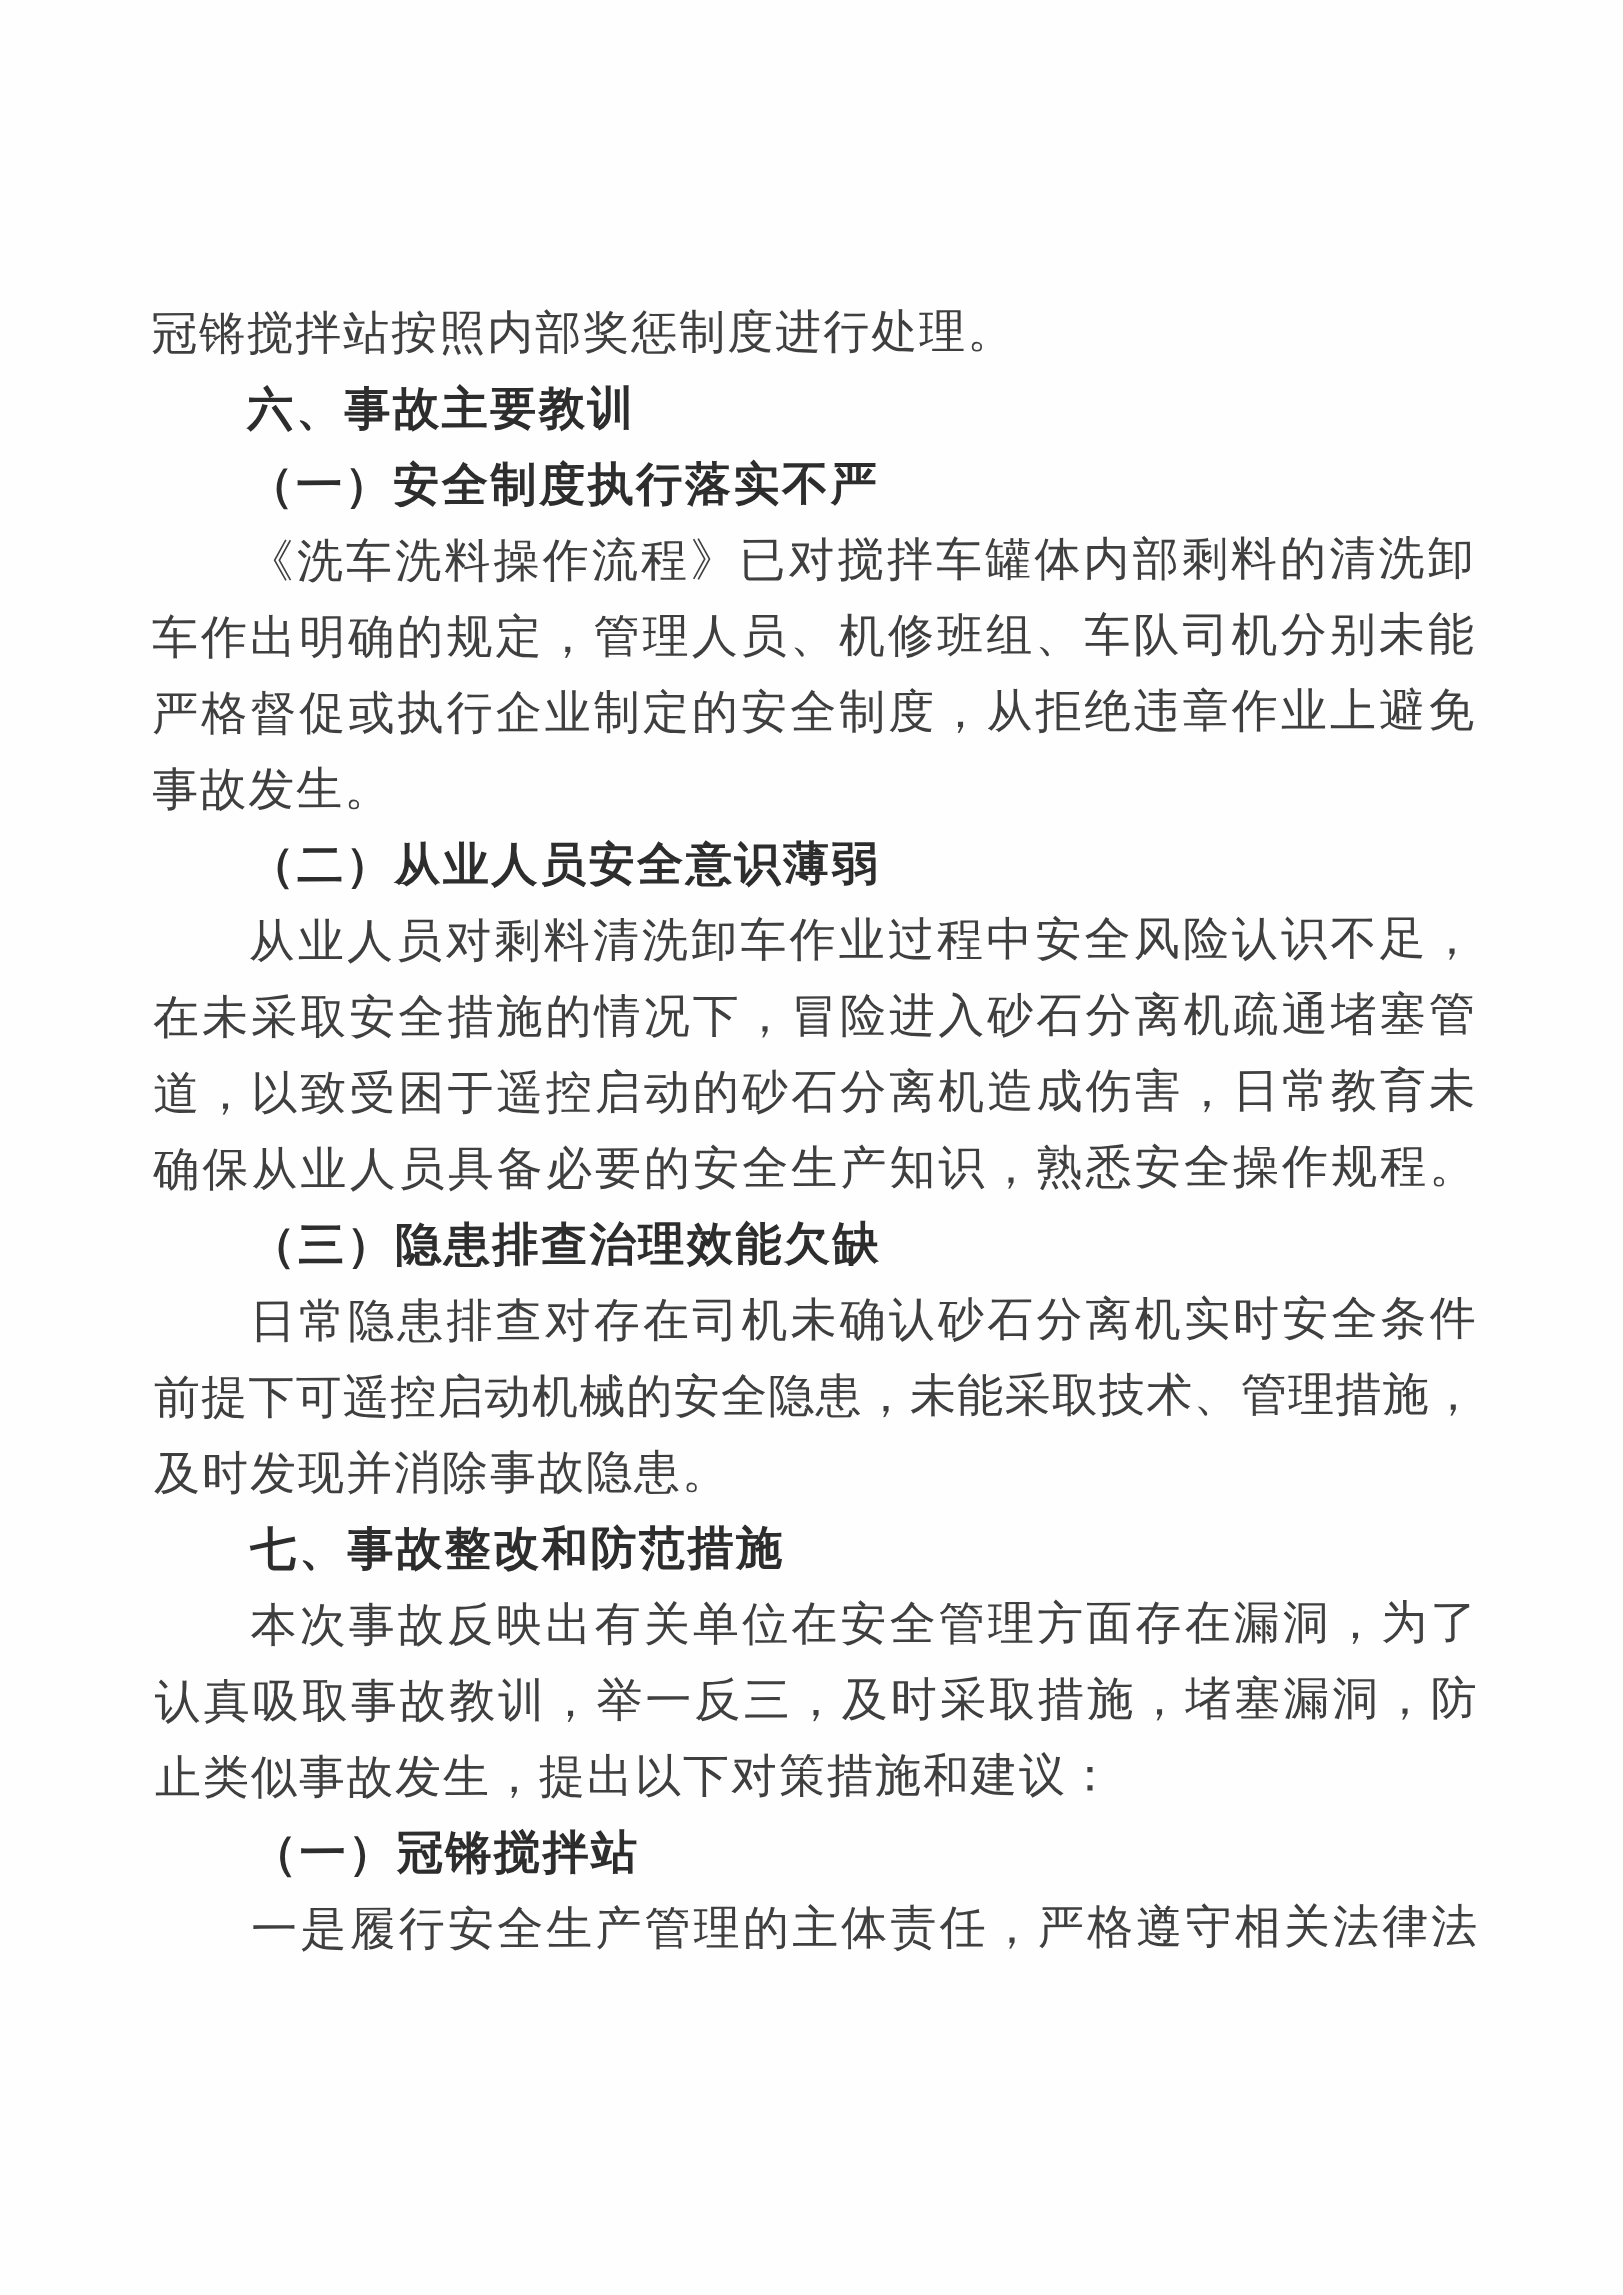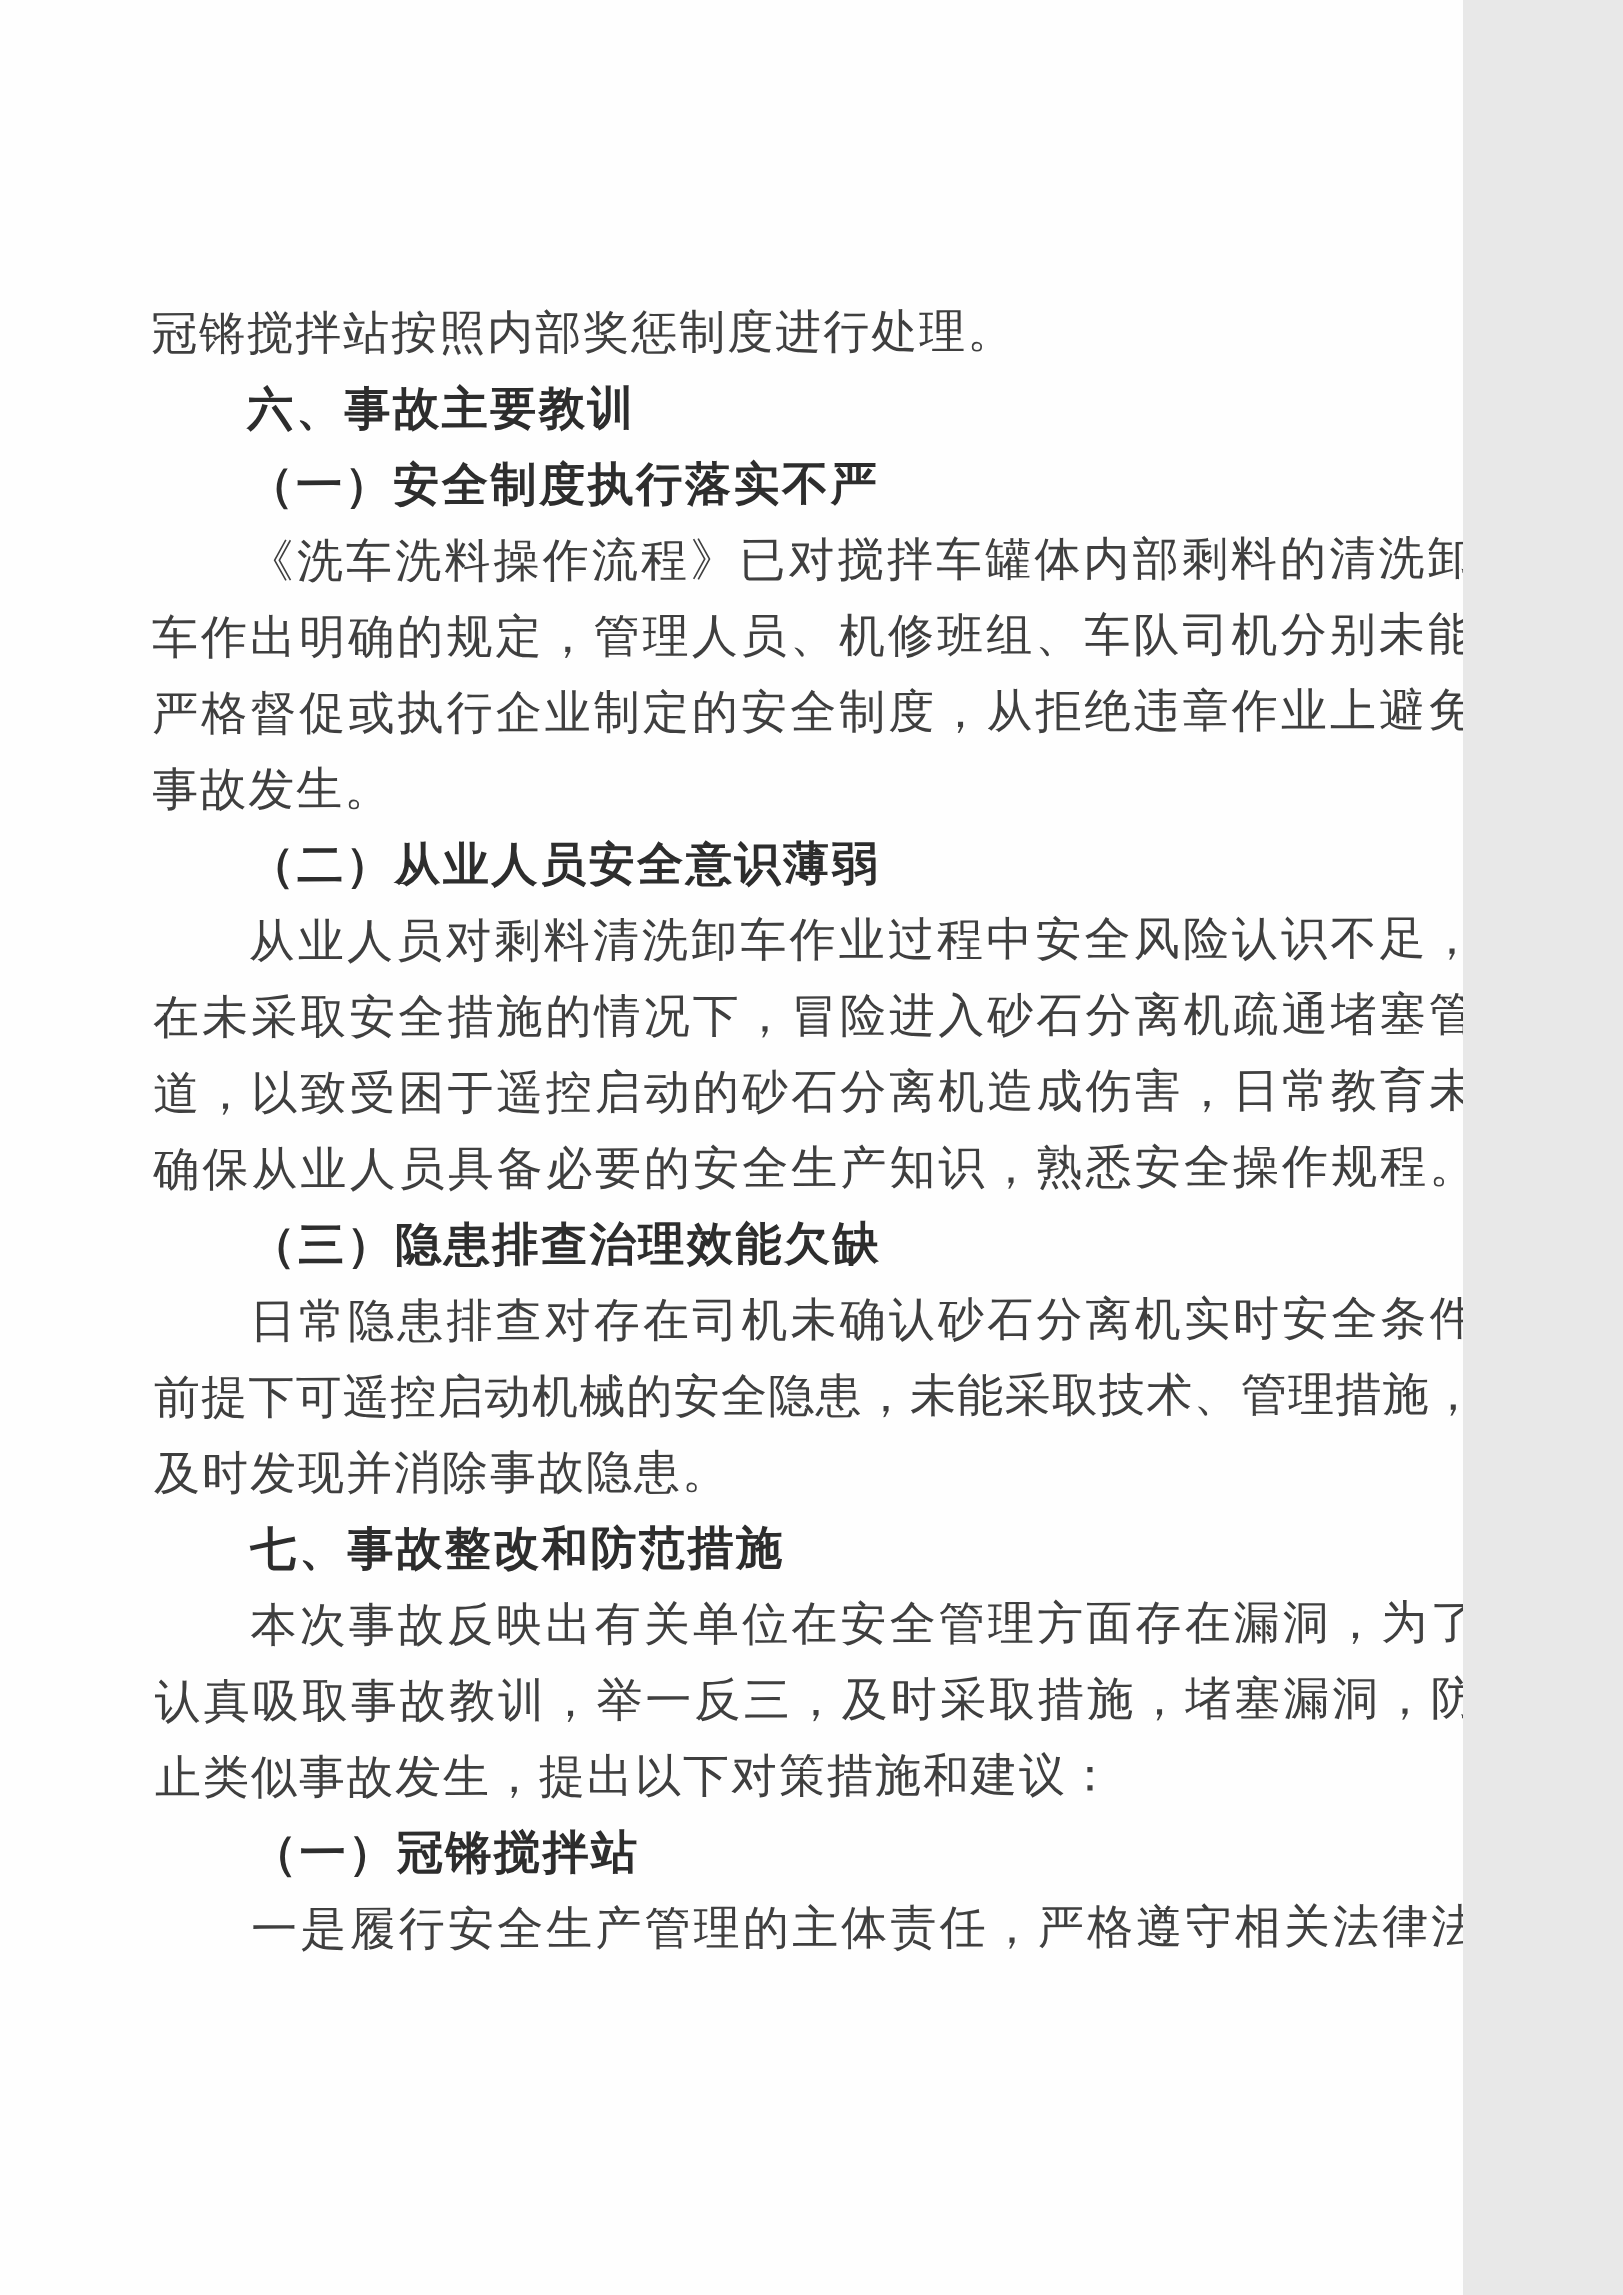--- a/index.html
+++ b/index.html
@@ -2,21 +2,21 @@
 <html style="font-size:10.5px"><head>
 <meta charset="utf-8">
 <style>
   html, body {
     margin: 0;
     padding: 0;
     background: #e8e8e8;
   }
   .page {
     position: relative;
-    width: 1463px;
+    width: 1623px;
     height: 2295px;
     background: #fefefe;
     overflow: hidden;
     font-family: "Liberation Serif", serif;
   }
   .content {
     position: absolute;
     left: 151px;
     top: 296px;
     width: 1322px;

